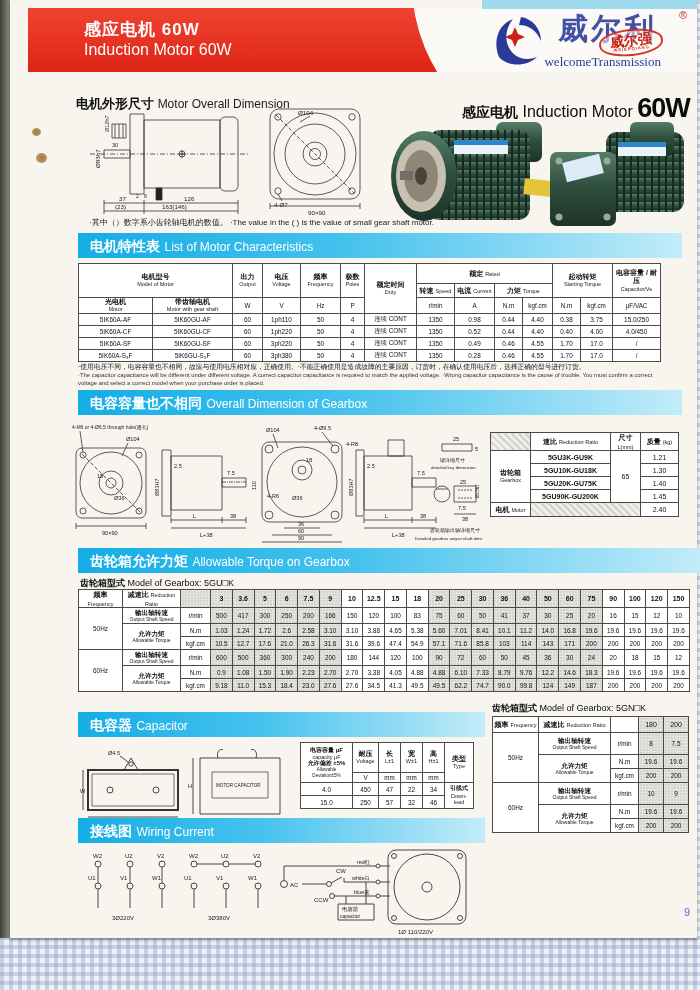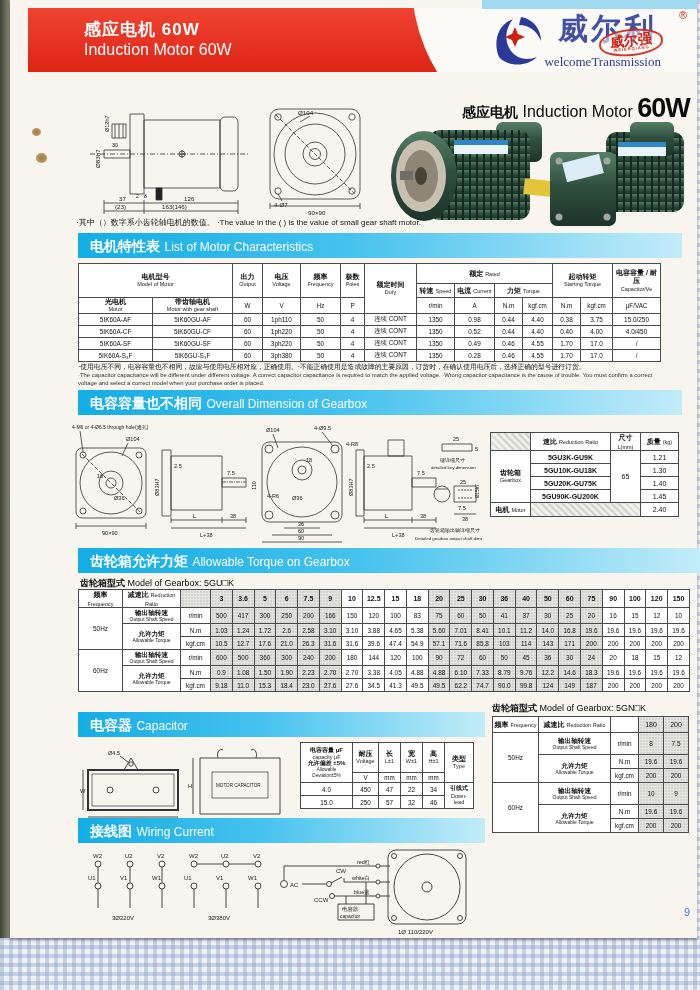--- a/index.html
+++ b/index.html
@@ -88,20 +88,24 @@
     <div class="logo-cn">威尔利</div>
     <div class="logo-reg">®</div>
     <div class="stamp">
       <span>威尔强</span>
       <small>WEIERQIANG</small>
     </div>
     <div class="logo-sub">welcomeTransmission</div>
   </div>
   <div class="corner-cyan"></div>
 
+  <div class="abs sec-h" style="left:66px;top:95px;">
+    <span class="zh">电机外形尺寸</span>
+    <span class="en">Motor Overall Dimension</span>
+  </div>
 
   <svg class="abs dwg" style="left:60px;top:108px;" width="338" height="108" viewBox="0 0 338 108" fill="none" stroke="#333" stroke-width="0.8" font-size="6.2">
 
     <line x1="20" y1="46" x2="178" y2="46" stroke-dasharray="5 2 1 2"></line>
     <rect x="60" y="6" width="14" height="80"></rect>
     <rect x="74" y="12" width="76" height="68"></rect>
     <rect x="150" y="9" width="18" height="74" rx="5"></rect>
     <rect x="34" y="42" width="26" height="8"></rect>
     <rect x="42" y="16" width="14" height="14"></rect>
     <line x1="45" y1="16" x2="45" y2="30"></line>
@@ -182,21 +186,21 @@
     <rect x="240" y="28" width="48" height="5" fill="#2f86c8"></rect>
     <rect x="146" y="66" width="36" height="16" fill="#e4c43a" transform="rotate(6 164 74)"></rect>
     <rect x="172" y="38" width="66" height="74" rx="7" fill="url(#mg)"></rect>
     <circle cx="181" cy="47" r="3.5" fill="#9fa89e"></circle>
       <circle cx="229" cy="47" r="3.5" fill="#9fa89e"></circle>
     <circle cx="181" cy="103" r="3.5" fill="#9fa89e"></circle>
       <circle cx="229" cy="103" r="3.5" fill="#9fa89e"></circle>
     <rect x="186" y="44" width="38" height="20" fill="#dcebf5" transform="rotate(-14 205 54)"></rect>
   </svg>
 
-  <div class="abs note8" style="left:66px;top:217px;text-align:right;">·其中（）数字系小齿轮轴电机的数值。 ·The value in the ( ) is the value of small gear shaft motor.</div>
+  <div class="abs note8" style="left:79px;top:217px;text-align:right;">·其中（）数字系小齿轮轴电机的数值。 ·The value in the ( ) is the value of small gear shaft motor.</div>
 
   <div class="abs bar" style="left:68px;top:233px;width:592px;">
     <span class="zh">电机特性表</span>
     <span class="en">List of Motor Characteristics</span>
   </div>
 
   <table class="t abs" style="left:68px;top:263px;width:582px;">
     <colgroup>
       <col style="width:74px">
         <col style="width:80px">

